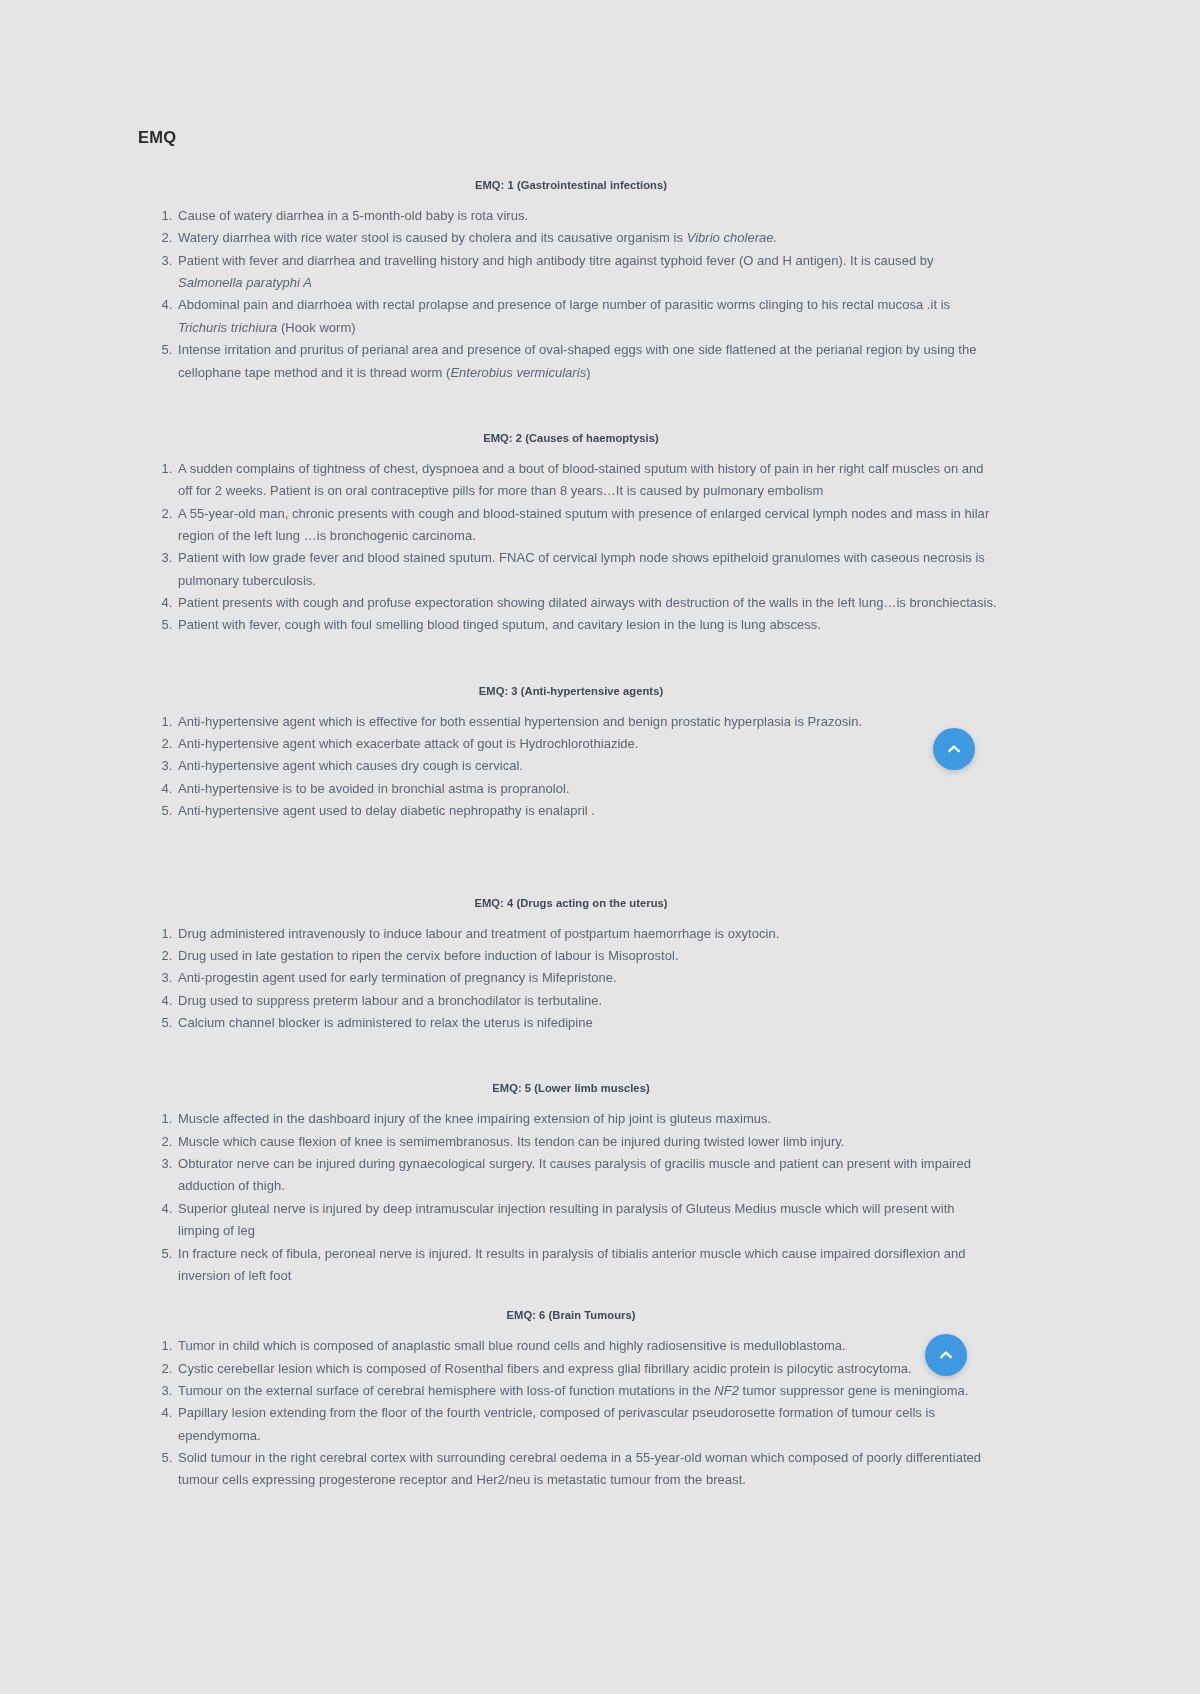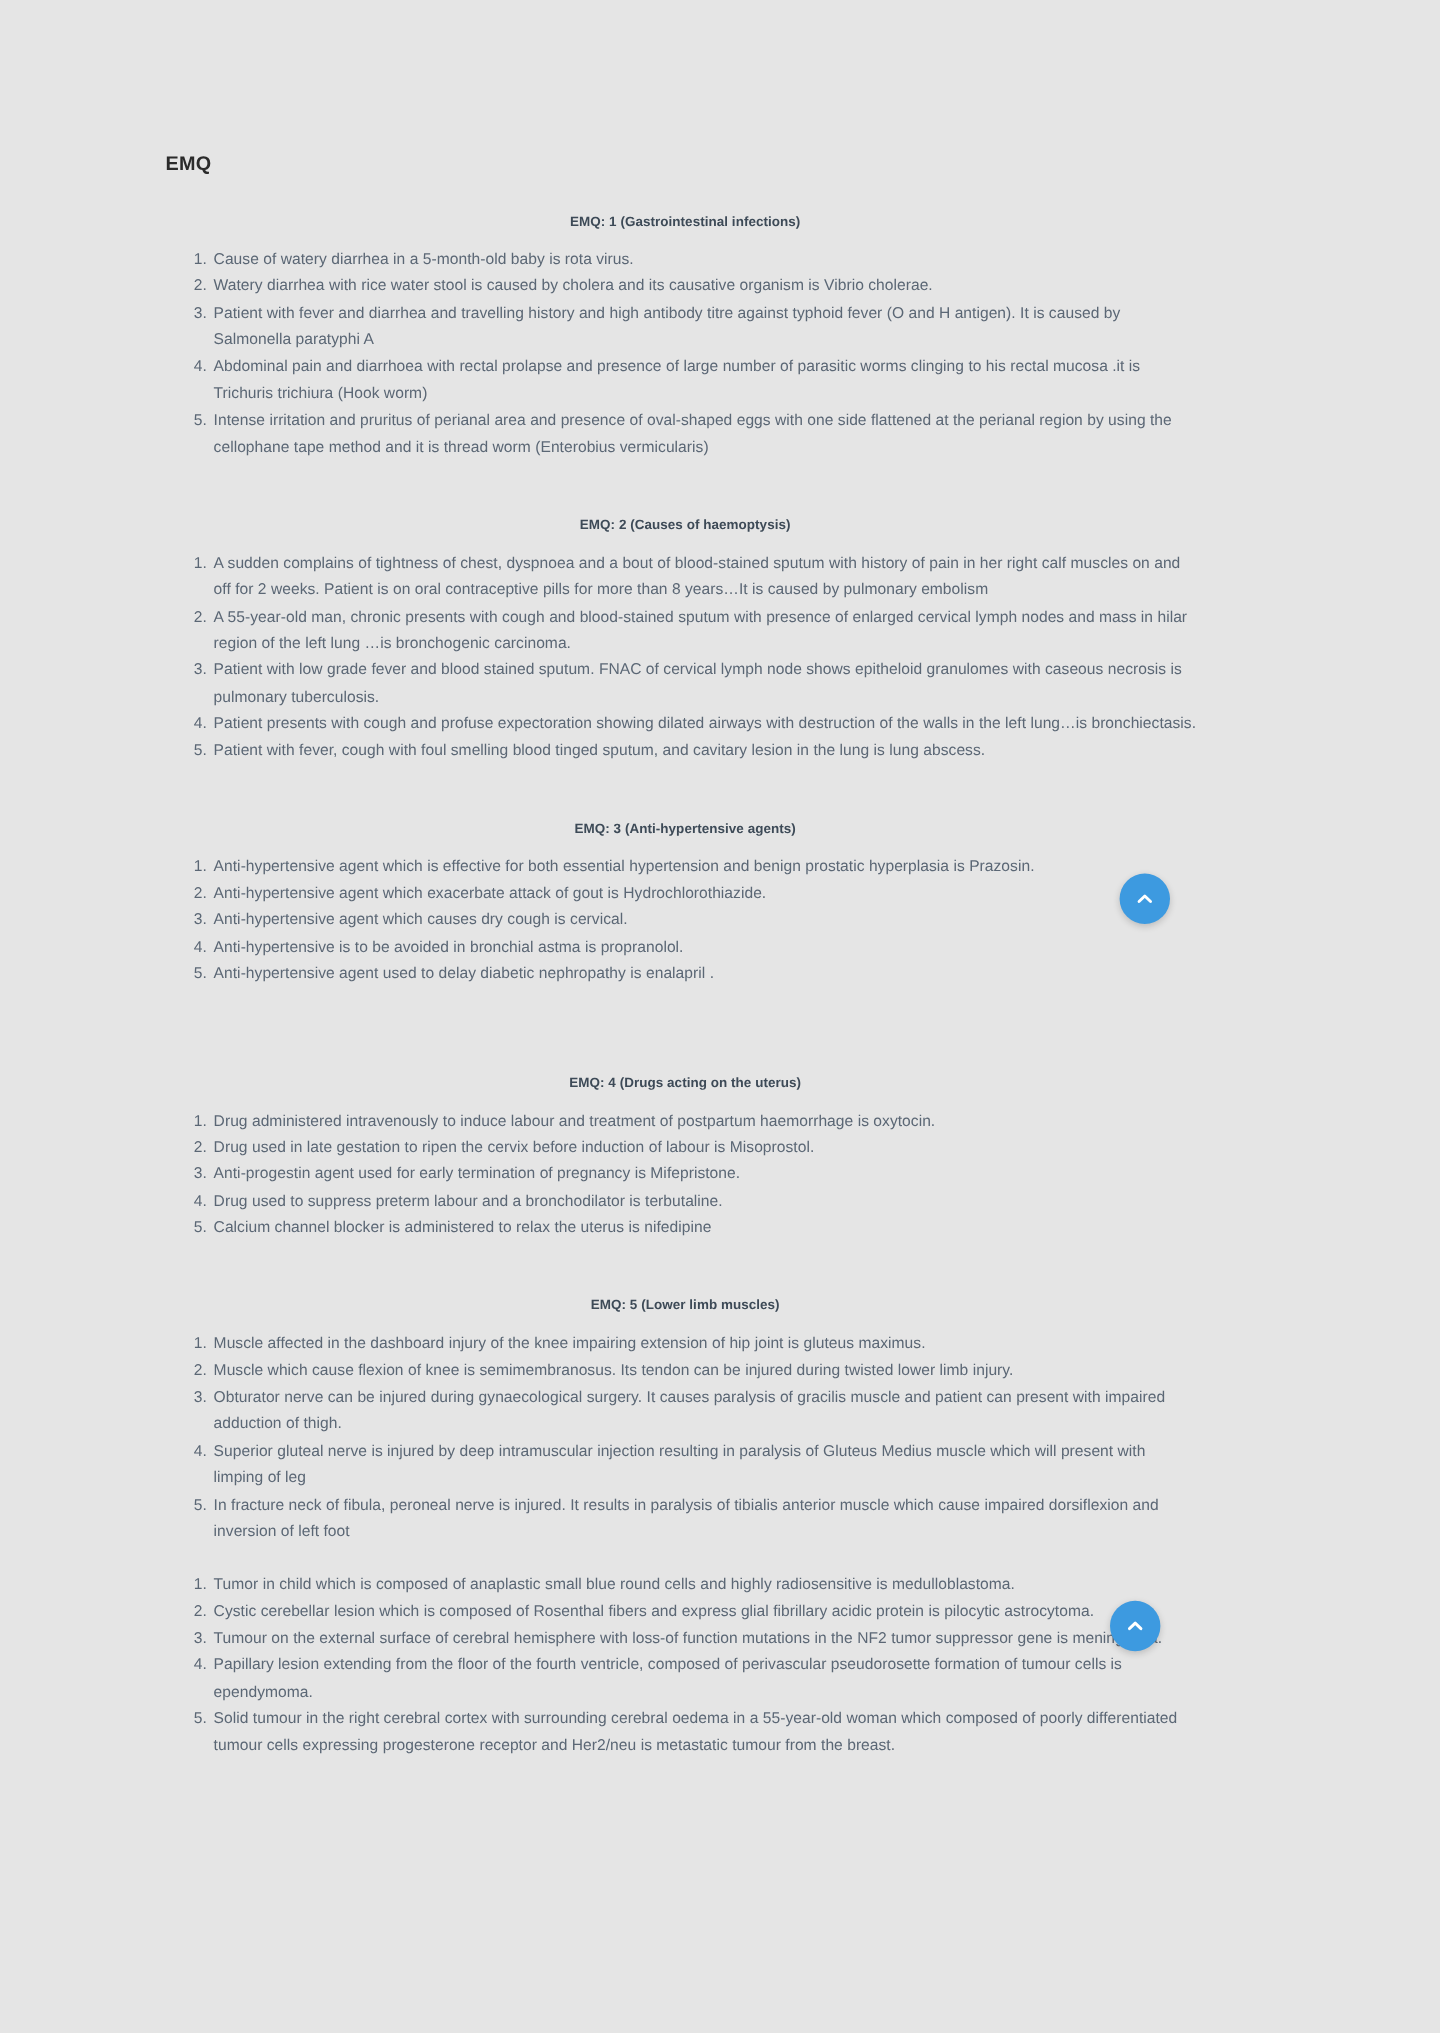--- a/index.html
+++ b/index.html
@@ -59,20 +59,21 @@
     line-height: 1.72;
     color: #5b6775;
     margin: 0;
     padding-left: 2px;
     letter-spacing: 0.03px;
   }
   ol.emq-list > li::marker {
     color: #5b6775;
   }
   .it {
+    font-style: italic;
   }
   .spacer-lg { height: 48px; }
   .spacer-xl { height: 74px; }
   .spacer-sm { height: 22px; }
 
   .fab {
     position: absolute;
     width: 42px;
     height: 42px;
     border-radius: 50%;
@@ -157,20 +158,21 @@
         <li><span>Muscle which cause flexion of knee is semimembranosus. Its tendon can be injured during twisted lower limb injury.</span><span class="it"></span><span></span></li>
         <li><span>Obturator nerve can be injured during gynaecological surgery. It causes paralysis of gracilis muscle and patient can present with impaired adduction of thigh.</span><span class="it"></span><span></span></li>
         <li><span>Superior gluteal nerve is injured by deep intramuscular injection resulting in paralysis of Gluteus Medius muscle which will present with limping of leg</span><span class="it"></span><span></span></li>
         <li><span>In fracture neck of fibula, peroneal nerve is injured. It results in paralysis of tibialis anterior muscle which cause impaired dorsiflexion and inversion of left foot</span><span class="it"></span><span></span></li>
       </ol>
     </div>
 
     <div class="spacer-sm"></div>
 
     <div class="emq-block">
+      <div class="emq-heading">EMQ: 6 (Brain Tumours)</div>
       <ol class="emq-list">
         <li><span>Tumor in child which is composed of anaplastic small blue round cells and highly radiosensitive is medulloblastoma.</span><span class="it"></span><span></span></li>
         <li><span>Cystic cerebellar lesion which is composed of Rosenthal fibers and express glial fibrillary acidic protein is pilocytic astrocytoma.</span><span class="it"></span><span></span></li>
         <li><span>Tumour on the external surface of cerebral hemisphere with loss-of function mutations in the </span><span class="it">NF2</span><span> tumor suppressor gene is meningioma.</span></li>
         <li><span>Papillary lesion extending from the floor of the fourth ventricle, composed of perivascular pseudorosette formation of tumour cells is ependymoma.</span><span class="it"></span><span></span></li>
         <li><span>Solid tumour in the right cerebral cortex with surrounding cerebral oedema in a 55-year-old woman which composed of poorly differentiated tumour cells expressing progesterone receptor and Her2/neu is metastatic tumour from the breast.</span><span class="it"></span><span></span></li>
       </ol>
     </div>
 
   </div>

